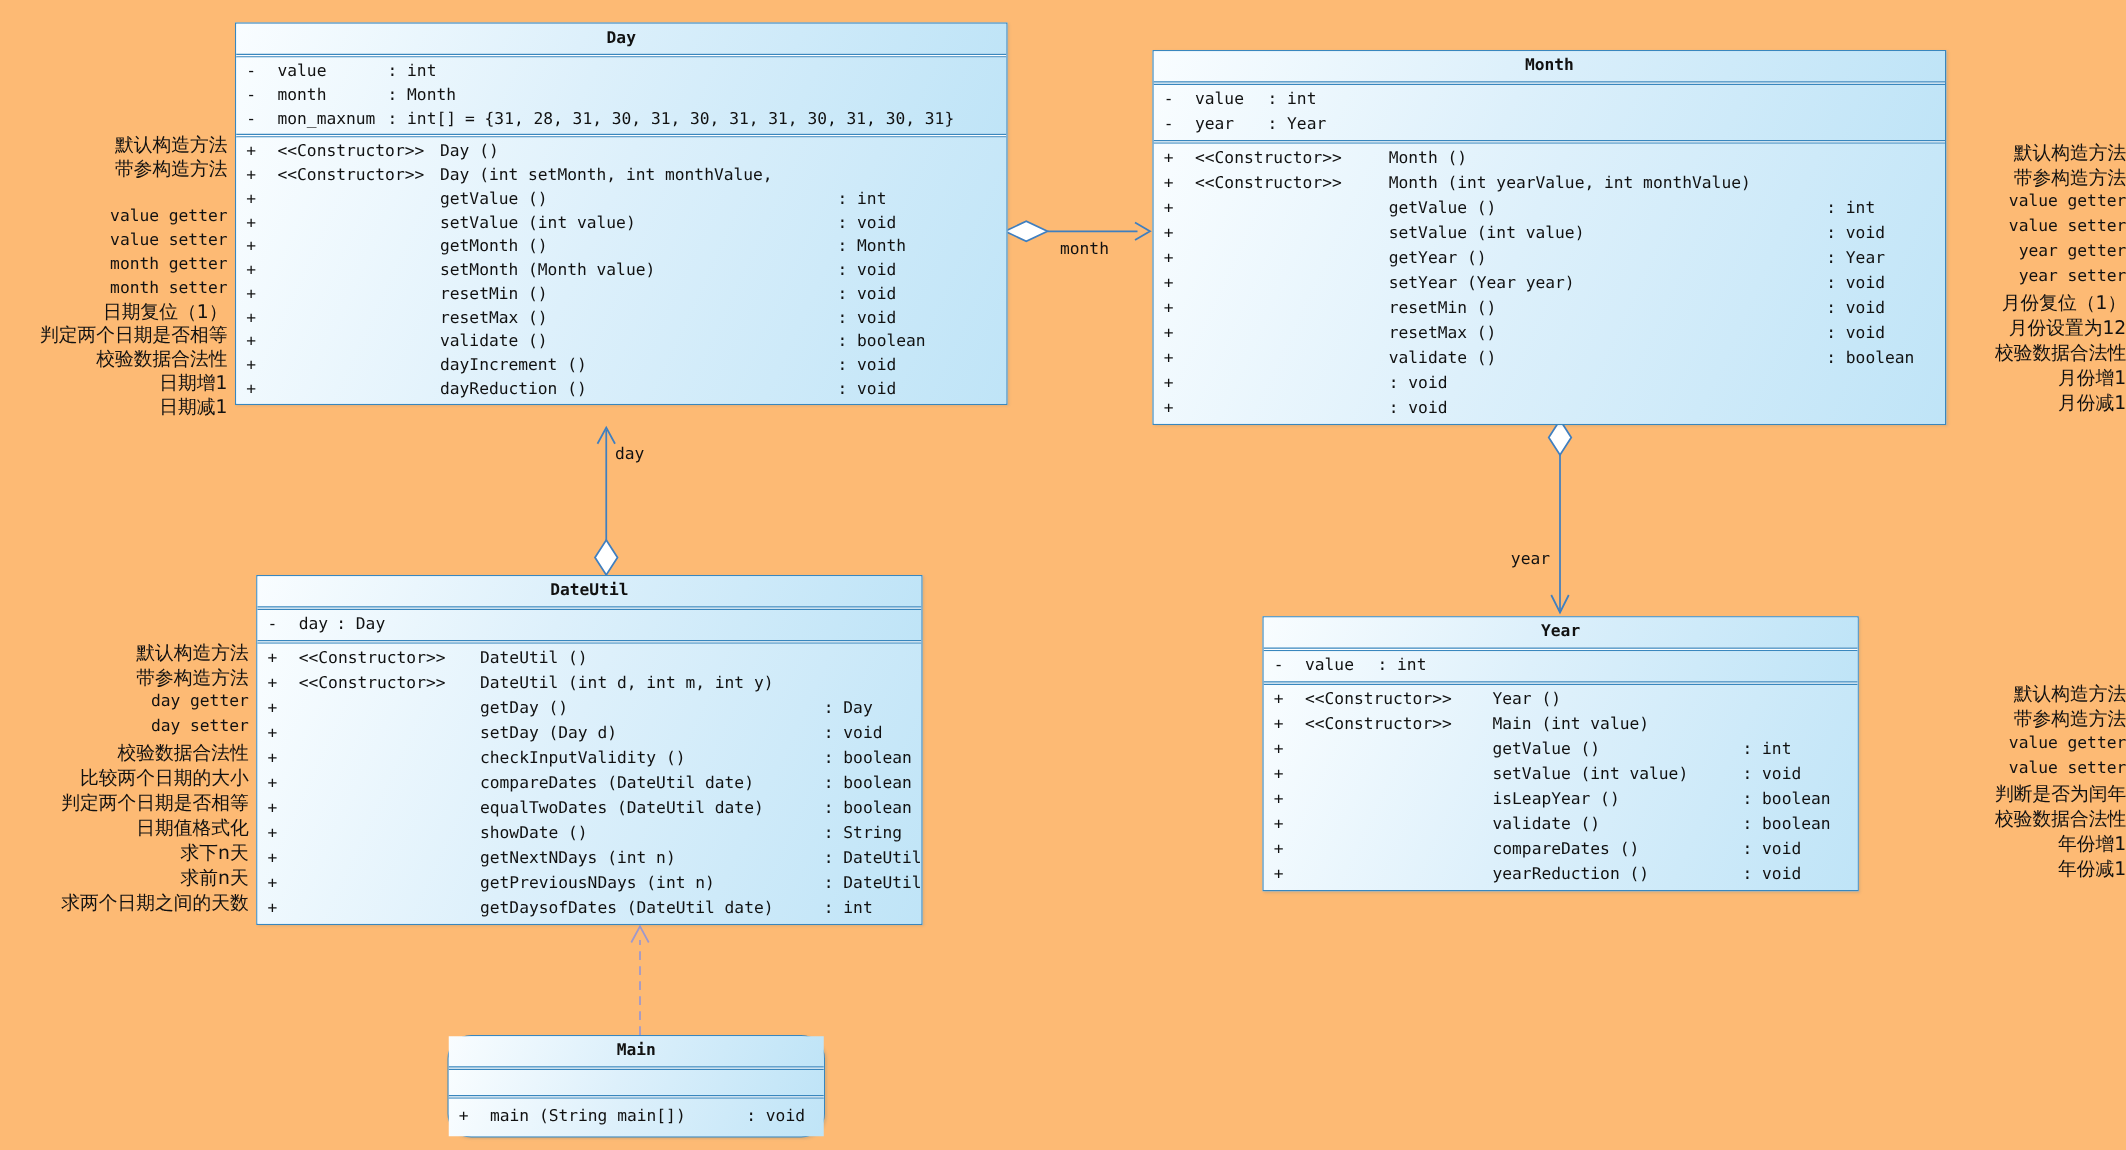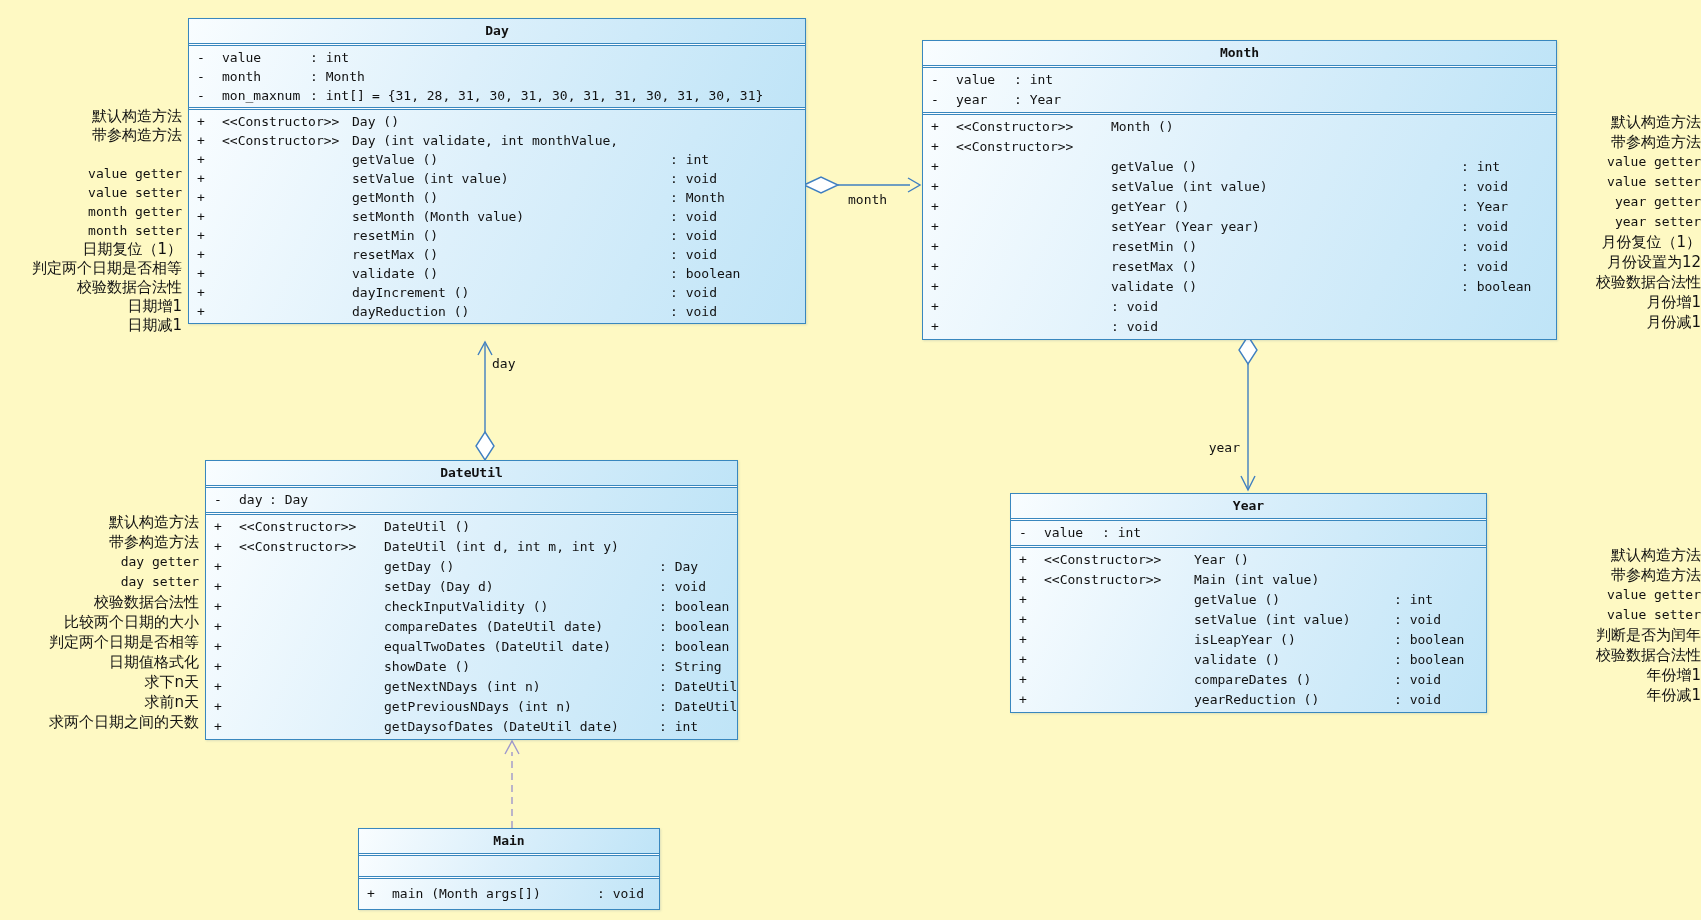--- a/index.html
+++ b/index.html
@@ -1,16 +1,16 @@
 <!DOCTYPE html>
 <html><head>
 <meta charset="utf-8">
 <style>
   html,body{margin:0;padding:0;background:#f6f7f7;}
-  #canvas{position:relative;width:1701px;height:920px;background:#fef9c3;overflow:hidden;
+  #canvas{position:relative;width:1701px;height:920px;background:#fdba74;overflow:hidden;
           font-family:"DejaVu Sans Mono",monospace;font-size:13px;color:#111;}
   .uml-box{position:absolute;border:1px solid #3987be;background:#eef7fd;
            box-shadow:1px 1px 2px rgba(70,110,140,.18);box-sizing:content-box;}
   .comp{background:linear-gradient(115deg,#f9fdff 0%,#ddf0fb 45%,#bfe4f7 100%);}
   .title{height:24px;line-height:24px;text-align:center;font-weight:bold;white-space:pre;}
   .sep{height:3px;box-sizing:border-box;border-top:1px solid #3987be;border-bottom:1px solid #3987be;background:#fdfeff;}
   .attrs,.methods{padding:2px 0 2px 8px;min-height:2px;}
   .arow,.mrow{display:grid;line-height:var(--lh);height:var(--lh);white-space:pre;}
   .arow{grid-template-columns:var(--acols);}
   .mrow{grid-template-columns:var(--mcols);}
@@ -61,21 +61,21 @@
     <div class="comp attrs">
 
     <div class="arow"><span class="c">-</span><span class="c">value</span><span class="c">: int</span><span class="c"></span></div>
         <div class="arow"><span class="c">-</span><span class="c">month</span><span class="c">: Month</span><span class="c"></span></div>
         <div class="arow"><span class="c">-</span><span class="c">mon_maxnum</span><span class="c">: int[]</span><span class="c">= {31, 28, 31, 30, 31, 30, 31, 31, 30, 31, 30, 31}</span></div>
       </div>
     <div class="sep"></div>
     <div class="comp methods">
 
     <div class="mrow"><span class="c">+</span><span class="c">&lt;&lt;Constructor&gt;&gt;</span><span class="c">Day ()</span><span class="c"></span></div>
-        <div class="mrow"><span class="c">+</span><span class="c">&lt;&lt;Constructor&gt;&gt;</span><span class="c">Day (int validate, int monthValue,</span><span class="c"></span></div>
+        <div class="mrow"><span class="c">+</span><span class="c">&lt;&lt;Constructor&gt;&gt;</span><span class="c">Day (int setMonth, int monthValue,</span><span class="c"></span></div>
         <div class="mrow"><span class="c">+</span><span class="c"></span><span class="c">getValue ()</span><span class="c">: int</span></div>
         <div class="mrow"><span class="c">+</span><span class="c"></span><span class="c">setValue (int value)</span><span class="c">: void</span></div>
         <div class="mrow"><span class="c">+</span><span class="c"></span><span class="c">getMonth ()</span><span class="c">: Month</span></div>
         <div class="mrow"><span class="c">+</span><span class="c"></span><span class="c">setMonth (Month value)</span><span class="c">: void</span></div>
         <div class="mrow"><span class="c">+</span><span class="c"></span><span class="c">resetMin ()</span><span class="c">: void</span></div>
         <div class="mrow"><span class="c">+</span><span class="c"></span><span class="c">resetMax ()</span><span class="c">: void</span></div>
         <div class="mrow"><span class="c">+</span><span class="c"></span><span class="c">validate ()</span><span class="c">: boolean</span></div>
         <div class="mrow"><span class="c">+</span><span class="c"></span><span class="c">dayIncrement ()</span><span class="c">: void</span></div>
         <div class="mrow"><span class="c">+</span><span class="c"></span><span class="c">dayReduction ()</span><span class="c">: void</span></div>
       </div>
@@ -86,21 +86,21 @@
     <div class="sep"></div>
     <div class="comp attrs">
 
     <div class="arow"><span class="c">-</span><span class="c">value</span><span class="c">: int</span><span class="c"></span></div>
         <div class="arow"><span class="c">-</span><span class="c">year</span><span class="c">: Year</span><span class="c"></span></div>
       </div>
     <div class="sep"></div>
     <div class="comp methods">
 
     <div class="mrow"><span class="c">+</span><span class="c">&lt;&lt;Constructor&gt;&gt;</span><span class="c">Month ()</span><span class="c"></span></div>
-        <div class="mrow"><span class="c">+</span><span class="c">&lt;&lt;Constructor&gt;&gt;</span><span class="c"></span></div>
+        <div class="mrow"><span class="c">+</span><span class="c">&lt;&lt;Constructor&gt;&gt;</span><span class="c">Month (int yearValue, int monthValue)</span><span class="c"></span></div>
         <div class="mrow"><span class="c">+</span><span class="c"></span><span class="c">getValue ()</span><span class="c">: int</span></div>
         <div class="mrow"><span class="c">+</span><span class="c"></span><span class="c">setValue (int value)</span><span class="c">: void</span></div>
         <div class="mrow"><span class="c">+</span><span class="c"></span><span class="c">getYear ()</span><span class="c">: Year</span></div>
         <div class="mrow"><span class="c">+</span><span class="c"></span><span class="c">setYear (Year year)</span><span class="c">: void</span></div>
         <div class="mrow"><span class="c">+</span><span class="c"></span><span class="c">resetMin ()</span><span class="c">: void</span></div>
         <div class="mrow"><span class="c">+</span><span class="c"></span><span class="c">resetMax ()</span><span class="c">: void</span></div>
         <div class="mrow"><span class="c">+</span><span class="c"></span><span class="c">validate ()</span><span class="c">: boolean</span></div>
         <div class="mrow"><span class="c">+</span><span class="c"></span><span class="c">: void</span></div>
         <div class="mrow"><span class="c">+</span><span class="c"></span><span class="c">: void</span></div>
       </div>
@@ -144,30 +144,30 @@
         <div class="mrow"><span class="c">+</span><span class="c">&lt;&lt;Constructor&gt;&gt;</span><span class="c">Main (int value)</span><span class="c"></span></div>
         <div class="mrow"><span class="c">+</span><span class="c"></span><span class="c">getValue ()</span><span class="c">: int</span></div>
         <div class="mrow"><span class="c">+</span><span class="c"></span><span class="c">setValue (int value)</span><span class="c">: void</span></div>
         <div class="mrow"><span class="c">+</span><span class="c"></span><span class="c">isLeapYear ()</span><span class="c">: boolean</span></div>
         <div class="mrow"><span class="c">+</span><span class="c"></span><span class="c">validate ()</span><span class="c">: boolean</span></div>
         <div class="mrow"><span class="c">+</span><span class="c"></span><span class="c">compareDates ()</span><span class="c">: void</span></div>
         <div class="mrow"><span class="c">+</span><span class="c"></span><span class="c">yearReduction ()</span><span class="c">: void</span></div>
       </div>
   </div>
 
-  <div class="uml-box" style="left:358px;top:828px;width:300px;--lh:20px;--acols:25px 58px 1fr 0px;--mcols:25px 0px 205px 1fr;">
+  <div class="uml-box" style="left:358px;top:828px;width:300px;border-radius:19px;--lh:20px;--acols:25px 58px 1fr 0px;--mcols:25px 0px 205px 1fr;">
     <div class="comp title">Main</div>
     <div class="sep"></div>
     <div class="comp attrs" style="min-height:16px;">
       
     </div>
     <div class="sep"></div>
     <div class="comp methods" style="padding-top:5px;padding-bottom:5px;">
 
-    <div class="mrow"><span class="c">+</span><span class="c"></span><span class="c">main (Month args[])</span><span class="c">: void</span></div>
+    <div class="mrow"><span class="c">+</span><span class="c"></span><span class="c">main (String main[])</span><span class="c">: void</span></div>
       </div>
   </div>
 
   <div class="anno" style="left:0;top:107px;width:182px;text-align:right;--alh:19px;">
 
   <div class="anno-line cjk">默认构造方法</div>
       <div class="anno-line cjk">带参构造方法</div>
       <div class="anno-line"></div>
       <div class="anno-line">value getter</div>
       <div class="anno-line">value setter</div>

